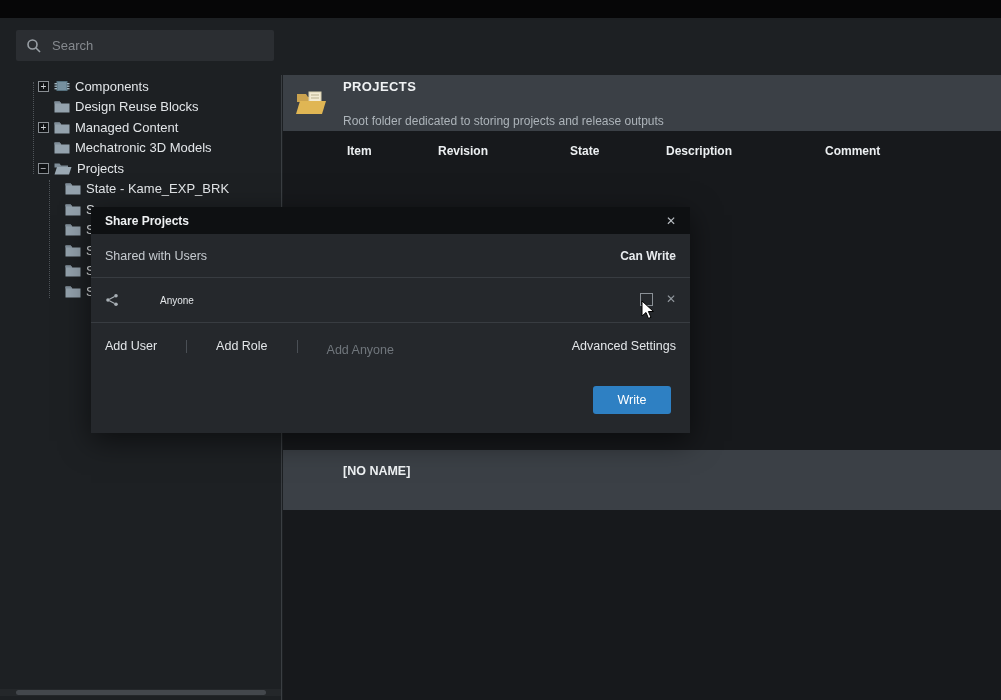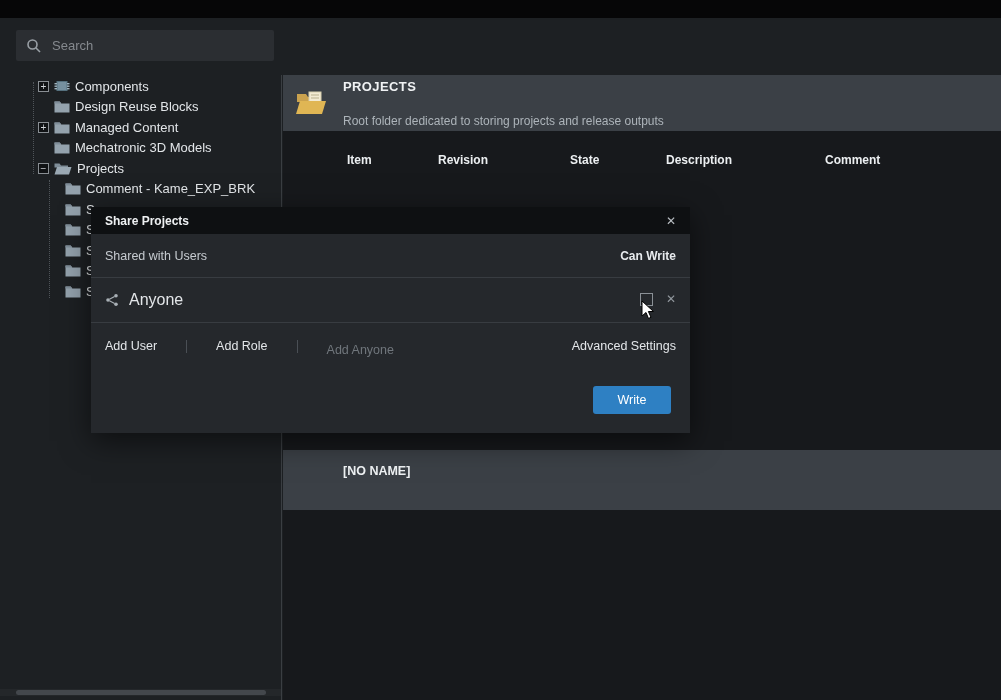--- a/index.html
+++ b/index.html
@@ -29,39 +29,39 @@
   .tlabel { font-size:13px; color:#e2e5e8; }
   .hscroll { position:absolute; left:0; top:614px; width:281px; height:7px; background:#24272a; }
   .hthumb { position:absolute; left:16px; top:1px; width:250px; height:5px; background:#43474c; border-radius:3px; }
 
   .main { position:absolute; left:283px; top:75px; right:0; bottom:0; background:#17191c; }
   .header-band { position:absolute; top:0; left:0; right:0; height:56px; background:#3b4046;
                  display:flex; align-items:center; padding-left:12px; gap:16px; }
   .btitle { font-size:13px; font-weight:bold; letter-spacing:.4px; color:#f0f2f4; }
   .bsub { font-size:12px; color:#adb4ba; margin-top:20px; }
   .thead { position:absolute; top:56px; left:0; right:0; height:40px; }
-  .thead span { position:absolute; top:22px; font-size:12px; font-weight:bold; color:#eceff1; cursor:pointer; }
+  .thead span { position:absolute; top:13px; font-size:12px; font-weight:bold; color:#eceff1; cursor:pointer; }
   .selrow { position:absolute; top:375px; left:0; right:0; height:60px; background:#3b4046;
             padding:14px 0 0 60px; cursor:pointer; }
   .rname { font-size:12.5px; font-weight:bold; color:#eef1f3; }
   .rdesc { font-size:12px; color:#b7bdc3; margin-top:5px; }
 
   .dialog { position:absolute; left:91px; top:207px; width:599px; height:226px; background:#25282c;
             z-index:10; box-shadow:0 8px 28px rgba(0,0,0,.55); }
   .dtitle { height:27px; background:#0e1012; display:flex; align-items:center; justify-content:space-between;
             padding:0 14px; font-size:12px; font-weight:bold; color:#eef0f2; }
   .dclose { font-size:12px; font-weight:normal; color:#b9bec3; cursor:pointer; }
   .drow { position:absolute; left:0; right:0; display:flex; align-items:center; padding:0 14px; }
   .drow.head { top:27px; height:43px; justify-content:space-between; }
   .dlabel { font-size:12.5px; color:#c6cbd0; }
   .canwrite { font-size:12px; font-weight:600; color:#e8ebee; }
   .dsep { position:absolute; left:0; right:0; height:1px; background:#383c41; }
   .dsep.s1 { top:70px; } .dsep.s2 { top:115px; }
   .drow.entry { top:71px; height:44px; gap:10px; }
-  .ename { font-size:16px; color:#e3e6e9; }
+  .ename { font-size:10px; color:#e3e6e9;margin-left:31px; }
   .checkbox { position:absolute; left:549px; top:15px; width:13px; height:13px;
               border:1px solid #8a9096; background:#24272b; cursor:pointer; }
   .remx { position:absolute; left:575px; top:14px; font-size:12px; color:#92989e; cursor:pointer; }
   .drow.actions { top:116px; height:46px; gap:29px; }
   .alink { font-size:12.5px; color:#e3e6e9; cursor:pointer; }
   .alink.disabled { color:#70767c;margin-top:8px; }
   .vsep { width:1px; height:13px; background:#4a4f55; }
   .spacer { flex:1; }
   .save { position:absolute; left:502px; top:179px; width:78px; height:28px; background:#2e80c3;
           border:none; border-radius:3px; color:#ffffff; font-size:12.5px; cursor:pointer;
@@ -147,21 +147,21 @@
         <span class="tlabel">Projects</span>
       </div>
 
       <div class="tree-item lvl1">
         <span class="ticon">
           <svg width="16" height="13" viewBox="0 0 16 13">
               <path d="M0.5 1.5 h5.2 l1.6 2 H15.5 v9 H0.5 z" fill="#94a2ad"></path>
               <path d="M0.5 1.5 h5.2 l1.6 2 H0.5 z" fill="#7e8c97"></path>
             </svg>
         </span>
-        <span class="tlabel">Comment - Kame_EXP_BRK</span>
+        <span class="tlabel">State - Kame_EXP_BRK</span>
       </div>
 
       <div class="tree-item lvl1">
         <span class="ticon">
           <svg width="16" height="13" viewBox="0 0 16 13">
               <path d="M0.5 1.5 h5.2 l1.6 2 H15.5 v9 H0.5 z" fill="#94a2ad"></path>
               <path d="M0.5 1.5 h5.2 l1.6 2 H0.5 z" fill="#7e8c97"></path>
             </svg>
         </span>
         <span class="tlabel">S</span>

